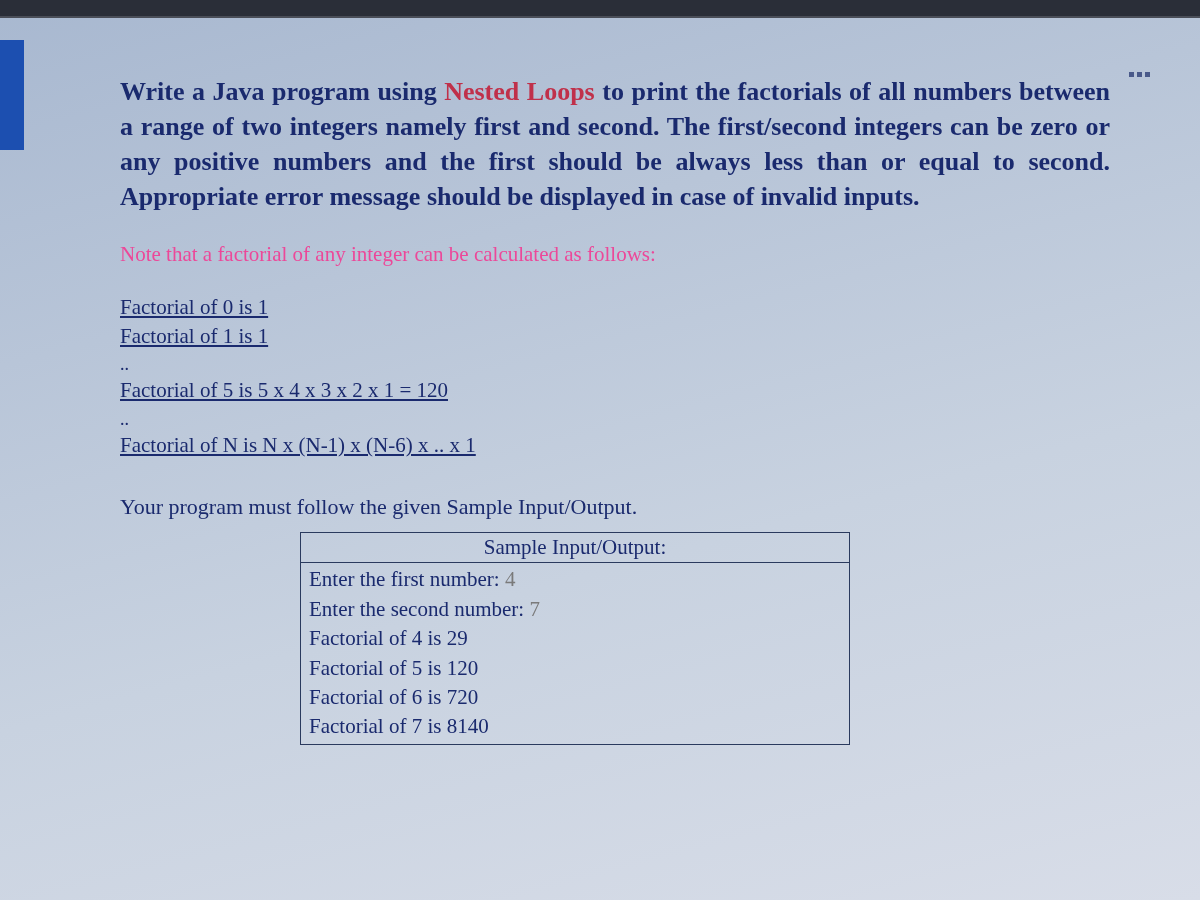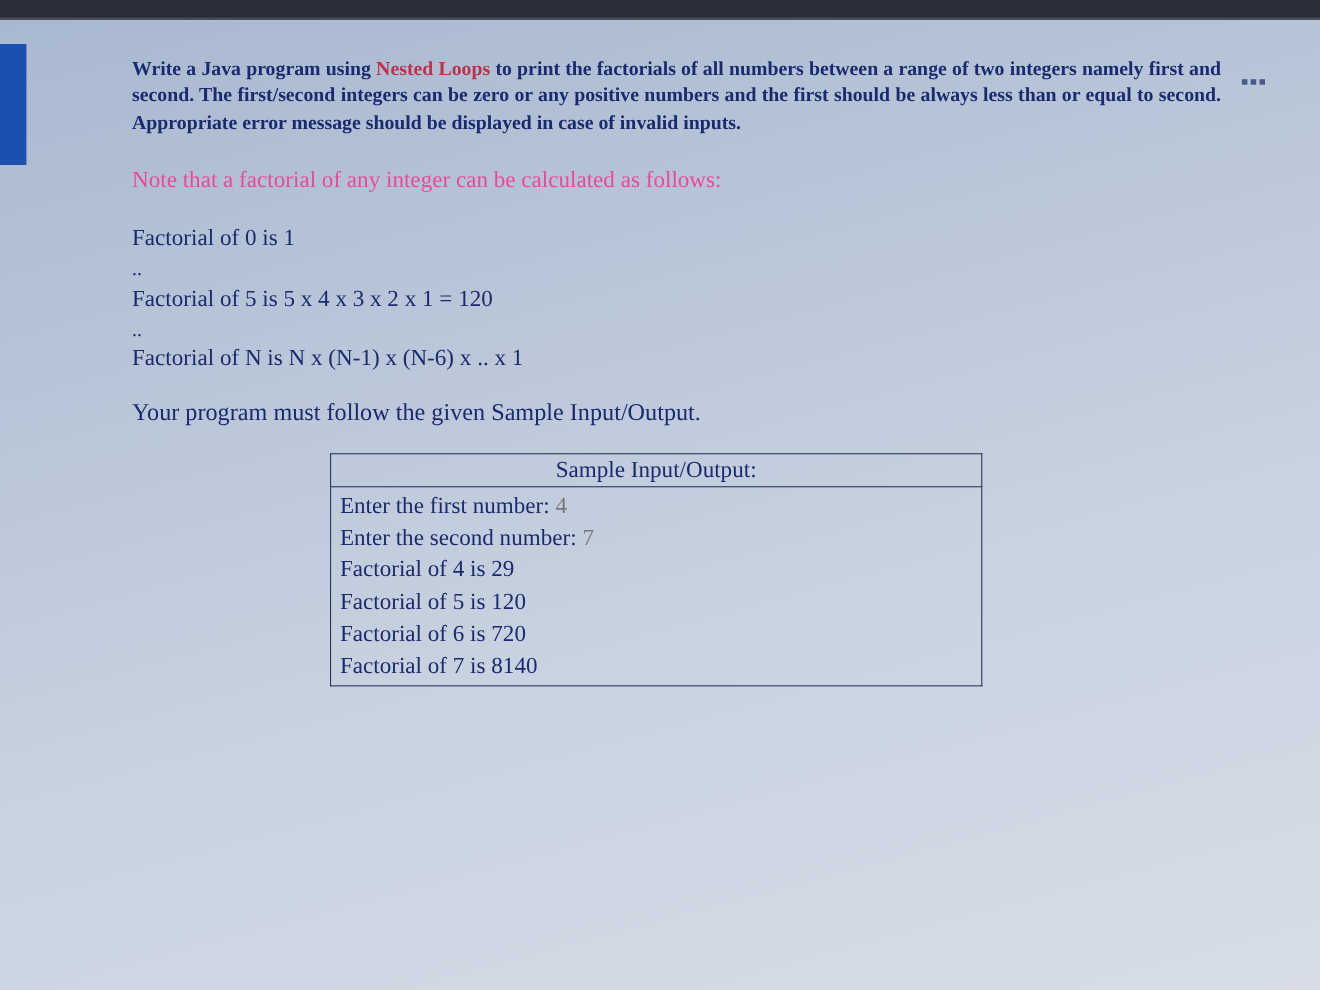--- a/index.html
+++ b/index.html
@@ -34,25 +34,26 @@
     background: #1c4fb0;
   }
   .content {
     position: absolute;
     top: 50px;
     left: 120px;
     right: 90px;
     color: #1a2a6e;
   }
   .para {
-    font-size: 18px;
+    font-size: 26px;
     line-height: 1.35;
     text-align: justify;
     font-weight: 600;
     color: #1a2a6e;
+    margin-top: 24px;
   }
   .para .red { color: #c0304a; }
   .para .bold { font-weight: 700; }
   .note {
     margin-top: 28px;
     font-size: 21px;
     font-weight: 500;
     color: #ec4899;
   }
   .fact-block {
@@ -61,29 +62,29 @@
     line-height: 1.35;
     color: #1a2a6e;
     font-weight: 500;
   }
   .dots {
     margin-top: 2px;
     font-size: 18px;
     color: #1a2a6e;
   }
   .follow {
-    margin-top: 22px;
+    margin-top: 35px;
     font-size: 22px;
     color: #1a2a6e;
     font-weight: 500;
   }
   .sample-wrap {
-    margin-top: 24px;
+    margin-top: 12px;
     margin-left: 180px;
-    width: 593px;
+    width: 550px;
   }
   .sample-table {
     border-collapse: collapse;
     width: 100%;
   }
   .sample-table td {
     border: 1.5px solid #2a3a5e;
     padding: 2px 8px;
     font-size: 21px;
     color: #1a2a6e;
@@ -108,21 +109,21 @@
     justify-content: center;
     gap: 3px;
     cursor: pointer;
   }
   .dots-btn span {
     width: 5px;
     height: 5px;
     background: #4a5a8a;
     display: block;
   }
-  .fact-line { white-space: nowrap; }
+  .fact-line { white-space: nowrap; text-decoration: underline; }
 </style>
 </head>
 <body>
 
 <div class="screen-frame">
   <span class="top-tag"></span>
 </div>
 
 <div class="blue-tab"></div>
 
@@ -135,20 +136,21 @@
 <div class="content">
 
   <p class="para">
     <span>Write a Java program using </span><span class="red">Nested Loops</span><span> to print the factorials of all numbers between a range of two integers namely </span><span class="bold">first</span><span> and </span><span class="bold">second</span><span>. The </span><span class="bold">first/second</span><span> integers can be zero or any positive numbers and the </span><span class="bold">first</span><span> should be always less than or equal to </span><span class="bold">second</span><span>. Appropriate error message should be displayed in case of invalid inputs.</span>
   </p>
 
   <p class="note">Note that a factorial of any integer can be calculated as follows:</p>
 
   <div class="fact-block">
     <div class="fact-line">Factorial of 0 is 1</div>
+    <div class="fact-line">Factorial of 1 is 1</div>
     <div class="dots">..</div>
     <div class="fact-line">Factorial of 5 is 5 x 4 x 3 x 2 x 1 = 120</div>
     <div class="dots">..</div>
     <div class="fact-line">Factorial of N is N x (N-1) x (N-6) x .. x 1</div>
   </div>
 
   <p class="follow">Your program must follow the given Sample Input/Output.</p>
 
   <div class="sample-wrap">
     <table class="sample-table">

